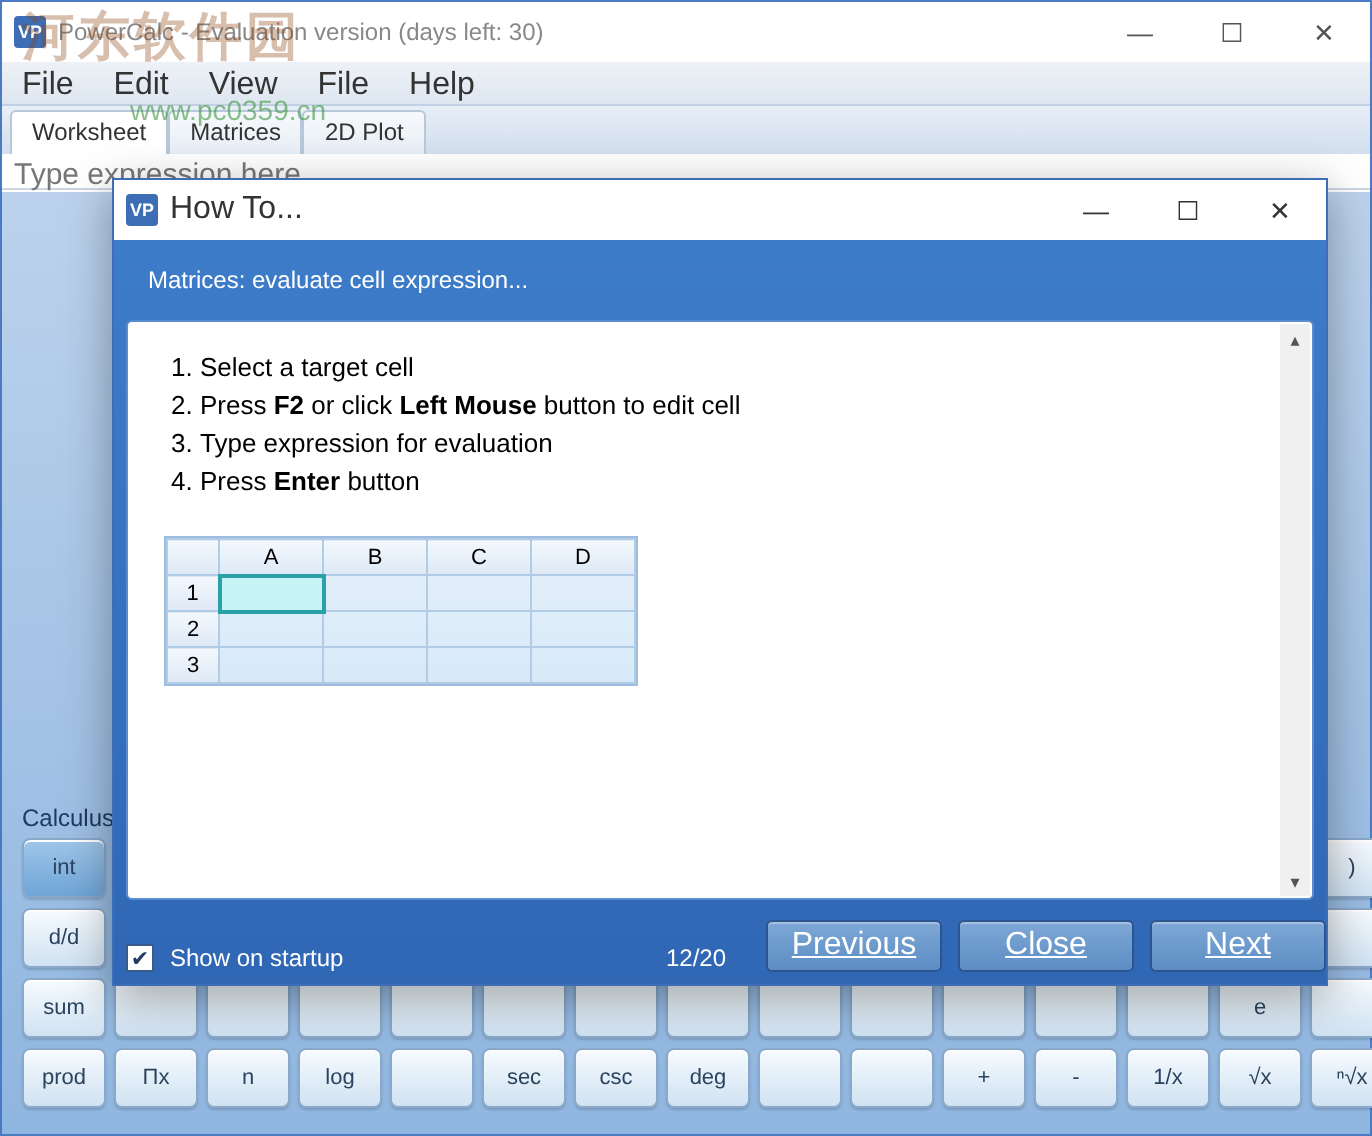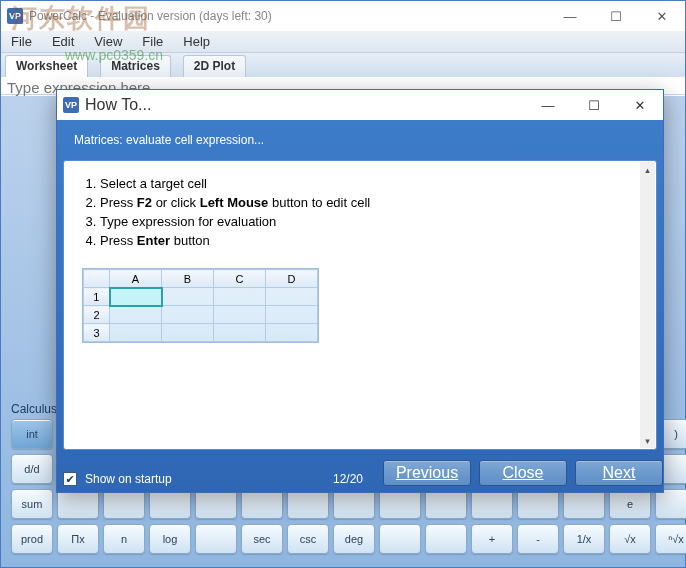--- a/index.html
+++ b/index.html
@@ -6,24 +6,24 @@
 body { width: 686px; height: 568px; overflow: hidden; background: #fff; position: relative; }
 
 
 .main-window { width: 686px; height: 568px; border: 1px solid #4a7bc2; background: #fff; position: relative; }
 .main-titlebar { height: 30px; background: #fff; display: flex; align-items: center; padding-left: 6px; }
 .main-icon { width: 16px; height: 16px; background: #3d6db5; color: #fff; font-size: 9px; font-weight: bold; display: flex; align-items: center; justify-content: center; border-radius: 2px; }
 .main-title { margin-left: 6px; font-size: 12px; color: #888; flex: 1; }
 .main-winbtns { display: flex; }
 .main-winbtn { width: 46px; height: 30px; display: flex; align-items: center; justify-content: center; color: #555; font-size: 13px; }
 
-.menubar { height: 22px; background: linear-gradient(#eef2f7,#dde6f0); border-bottom: 1px solid #c1d0e3; display: flex; font-size: 13px; color: #333; }
+.menubar { height: 22px; background: linear-gradient(#eef2f7,#dde6f0); border-bottom: 1px solid #c1d0e3; display: flex; font-size: 16px; color: #333; }
 .menubar span { padding: 3px 10px; }
 
-.tabbar { height: 24px; background: linear-gradient(#e7eef7,#d2dfee); display: flex; gap: 12px; padding: 2px 4px 0; font-size: 12px; font-weight: bold; }
+.tabbar { height: 24px; background: linear-gradient(#e7eef7,#d2dfee); display: flex; gap: 0; padding: 2px 4px 0; font-size: 12px; }
 .tab { padding: 3px 10px; background: linear-gradient(#f6f9fc,#e7eef5); border: 1px solid #b7c8db; border-bottom: none; border-radius: 3px 3px 0 0; color: #333; }
 .tab.active { background: #fff; }
 
 .expr-area { height: 18px; border-bottom: 1px solid #ccd6e2; padding: 2px 6px; font-size: 15px; color: #777; background: #fff; }
 
 .worksheet-bg { position: absolute; top: 95px; left: 0; right: 0; bottom: 0; background: linear-gradient(#bcd2ec,#8fb6e0); }
 
 .watermark { position: absolute; top: 0; left: 10px; font-size: 26px; font-weight: bold; color: rgba(139,69,19,0.35); z-index: 3; pointer-events: none; letter-spacing: 2px; }
 .watermark-url { position: absolute; top: 46px; left: 64px; font-size: 14px; color: rgba(60,150,60,0.6); z-index: 3; pointer-events: none; }
 

